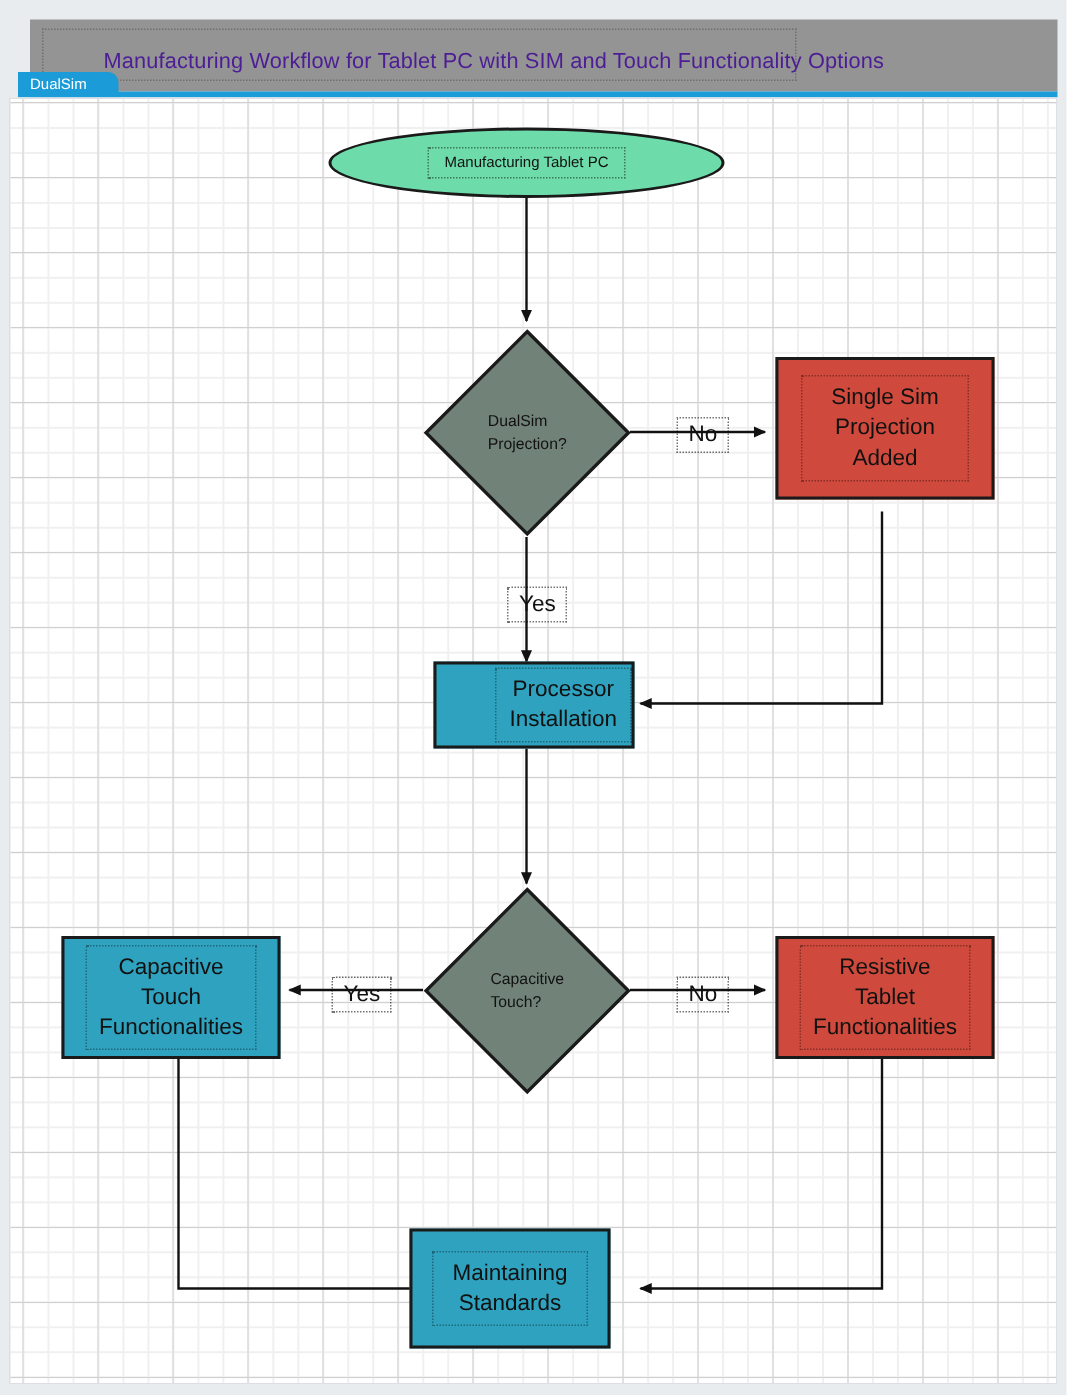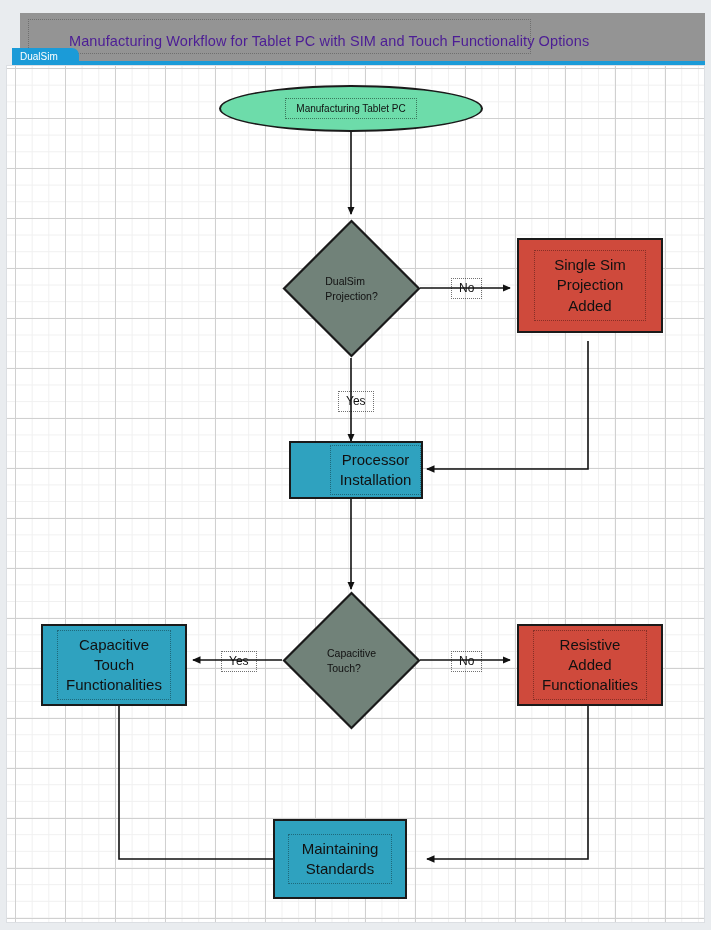--- a/index.html
+++ b/index.html
@@ -163,21 +163,21 @@
     text-align: left;
     font-size: 10.5px;
     line-height: 1.4;
     color: #111111;
     white-space: pre-line;
   }
 
   
   .edge-label {
     position: absolute;
-    font-size: 12px;
+    font-size: 15px;
     color: #111111;
     background: transparent;
     border: 1px dotted rgba(0,0,0,0.55);
     padding: 3px 7px 4px 7px;
     text-align: center;
     line-height: 1;
     box-sizing: border-box;
   }
 </style>
 </head>
@@ -253,21 +253,21 @@
       <div class="diamond-label">Capacitive
 Touch?</div>
     </div>
 
     <div class="node node-box" style="left:34px; top:558px; width:146px; height:82px; background:#2fa2bf;">
       <div class="node-label-box" style="width:114px;">Capacitive Touch
 Functionalities</div>
     </div>
 
     <div class="node node-box" style="left:510px; top:558px; width:146px; height:82px; background:#cf4a3c;">
-      <div class="node-label-box" style="width:114px;">Resistive Added
+      <div class="node-label-box" style="width:114px;">Resistive Tablet
 Functionalities</div>
     </div>
 
     <div class="node node-box" style="left:266px; top:753px; width:134px; height:80px; background:#2fa2bf;">
       <div class="node-label-box" style="width:104px;">Maintaining
 Standards</div>
     </div>
 
     <div class="edge-label" style="left:444px; top:212px;">No</div>
 

